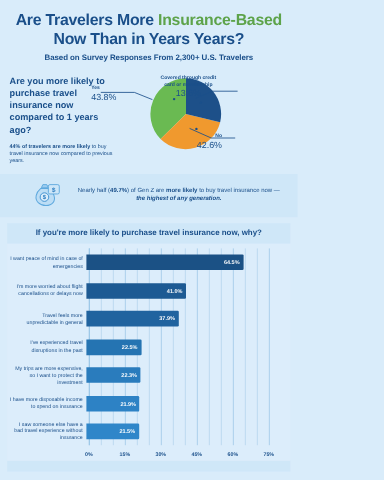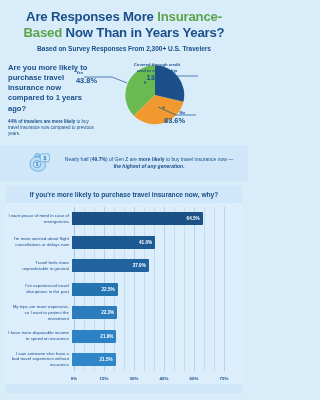--- a/index.html
+++ b/index.html
@@ -54,21 +54,21 @@
     font-size:4.5px;
     line-height:1.42;
     color:#1a4f8a;
   }
   .pie-left .note b { font-weight:bold; }
 
   .pie-right { flex:1; position:relative; }
   .pie-wrap { position:absolute; left:30px; top:3px; width:62px; height:62px; }
   .callout { position:absolute; font-weight:bold; color:#1a4f8a; }
   .co-name { font-size:4.2px; font-weight:bold; color:#1a4f8a; line-height:1.3; }
-  .co-val { font-size:7.4px; font-weight:bold; color:#1a4f8a; }
+  .co-val { font-size:7.4px; font-weight:normal; color:#1a4f8a; }
 
   .co-yes { left:-48px; top:6px; text-align:left; width:46px; }
   .co-cc  { right:1px; top:-2px; text-align:center; width:56px; }
   .co-no  { right:1px; top:46px; text-align:right; width:40px; }
 
   
   .genz {
     height:36px;
     background:#cfe7f8;
     display:flex;
@@ -156,21 +156,21 @@
     white-space:nowrap;
   }
   .footer-strip { height:9px; background:#cfe7f8; position:absolute; left:0; right:0; bottom:0; }
 </style>
 </head>
 <body>
 
 <div class="page">
 
   <div class="hero">
-    <h1><span>Are Responses More </span><span class="grn">Insurance-</span><span class="grn">Based</span><span> Now Than in Years Years?</span></h1>
+    <h1><span>Are Travelers More </span><span class="grn">Insurance-</span><span class="grn">Based</span><span> Now Than in Years Years?</span></h1>
     <div class="sub">Based on Survey Responses From 2,300+ U.S. Travelers</div>
   </div>
 
   <div class="pie-sec">
     <div class="pie-left">
       <div class="q">Are you more likely to purchase travel insurance now compared to 1 years ago?</div>
       <div class="note"><b>44% of travelers are more likely</b><span> to buy travel insurance now compared to previous years.</span></div>
     </div>
 
     <div class="pie-right">
@@ -195,21 +195,21 @@
         <div class="callout co-yes">
           <div class="co-name">Yes</div>
           <div class="co-val">43.8%</div>
         </div>
         <div class="callout co-cc">
           <div class="co-name">Covered through credit card or membership</div>
           <div class="co-val">13.6%</div>
         </div>
         <div class="callout co-no">
           <div class="co-name">No</div>
-          <div class="co-val">83.6%</div>
+          <div class="co-val">42.6%</div>
         </div>
       </div>
     </div>
   </div>
 
   <div class="genz">
     <span>
       <svg width="26" height="26" viewBox="0 0 40 40">
         <path d="M12,14 C6,19 4,27 9,32 C14,37 24,37 28,32 C32,27 29,19 23,14 Z" fill="#bcddf5" stroke="#5fa9de" stroke-width="1.3"></path>
         <path d="M13,13 L22,13 L20,9 L15,9 Z" fill="#9ccdf0" stroke="#5fa9de" stroke-width="1.2"></path>

